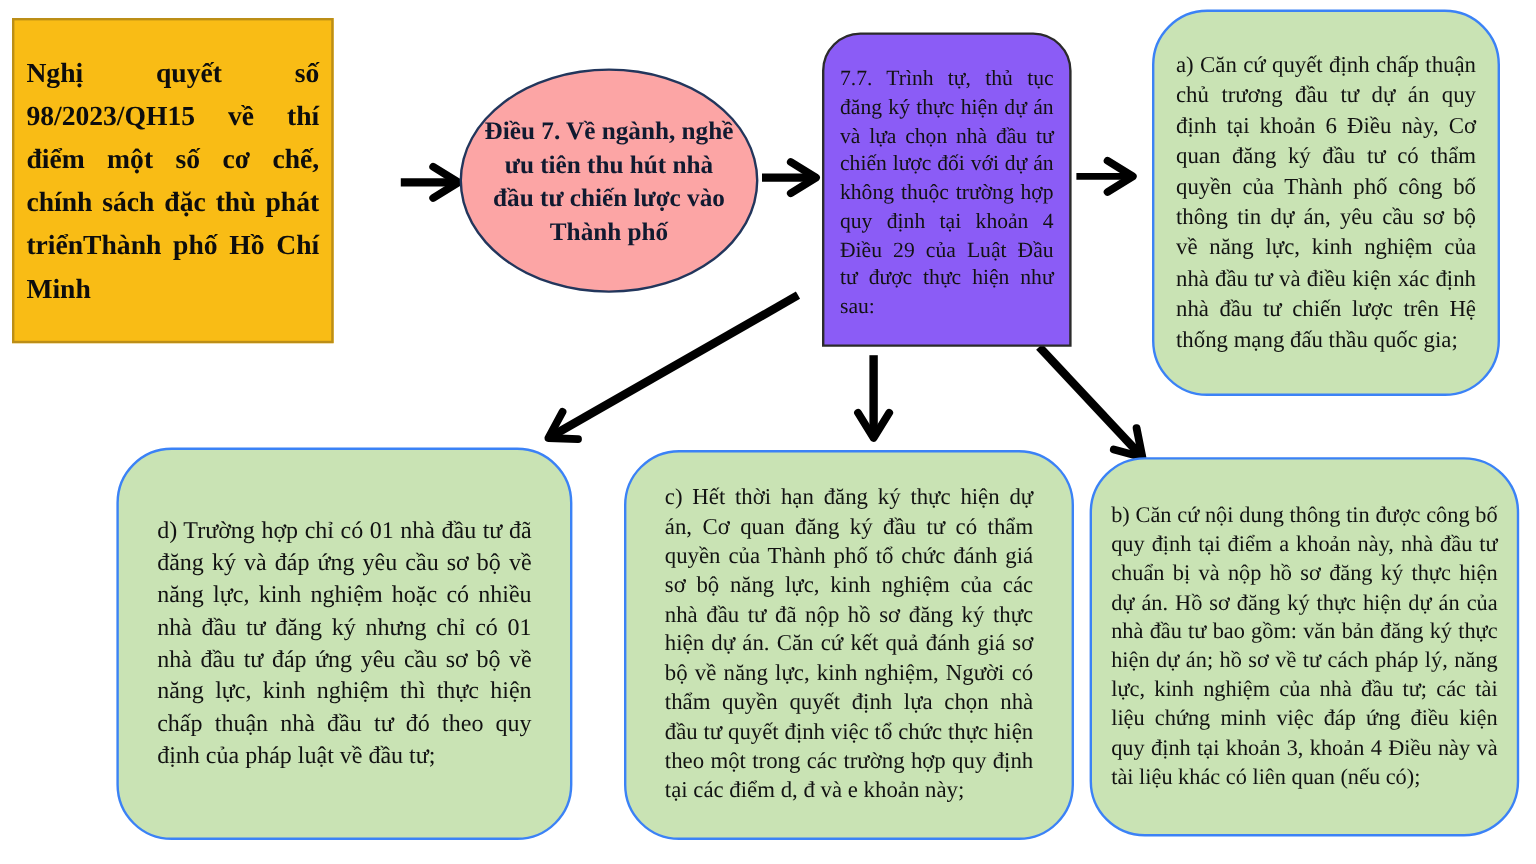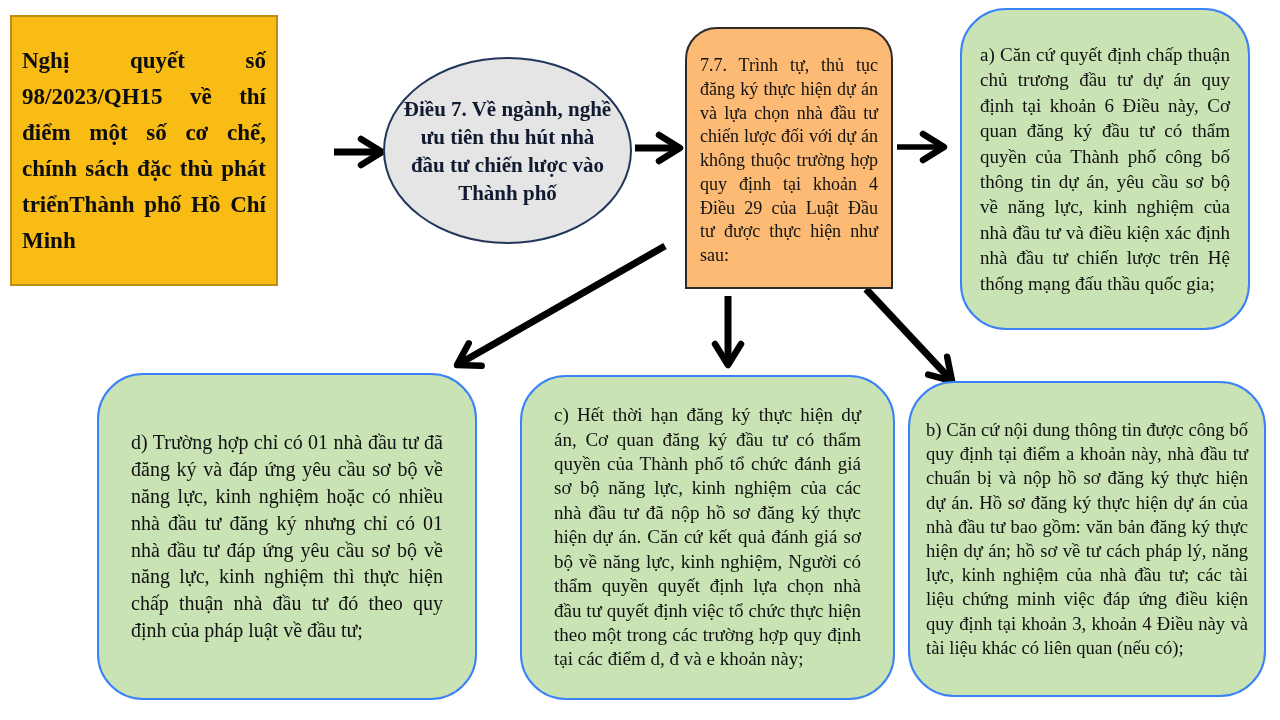--- a/index.html
+++ b/index.html
@@ -15,30 +15,30 @@
   .resolution{
     left:10px;top:15px;width:268px;height:271px;
     background:#F9BC15;border:2px solid #bc8e17;
     padding:0 10px;
   }
   .resolution p{font-weight:bold;font-size:23px;line-height:36px;color:#0d0d0d;}
 
   
   .article{
     left:383px;top:57px;width:249px;height:187px;
-    background:#e5e5e5;border:2px solid #22365c;border-radius:50%;
+    background:#fca5a5;border:2px solid #22365c;border-radius:50%;
     padding:0 18px;
     justify-content:center;
   }
   .article p{font-weight:bold;font-size:21px;line-height:28px;text-align:center;color:#101a30;}
 
   
   .clause{
     left:685px;top:27px;width:208px;height:262px;
-    background:#fdba74;border:2px solid #2b2b2b;border-radius:32px 32px 0 0;
+    background:#8b5cf6;border:2px solid #2b2b2b;border-radius:32px 32px 0 0;
     padding:6px 13px 0 13px;
   }
   .clause p{font-size:18px;line-height:23.8px;}
 
   
   .point{
     background:#C9E3B4;border:2px solid #3b82f6;border-radius:46px;
   }
   .point p{font-size:19px;line-height:24.6px;}
 

